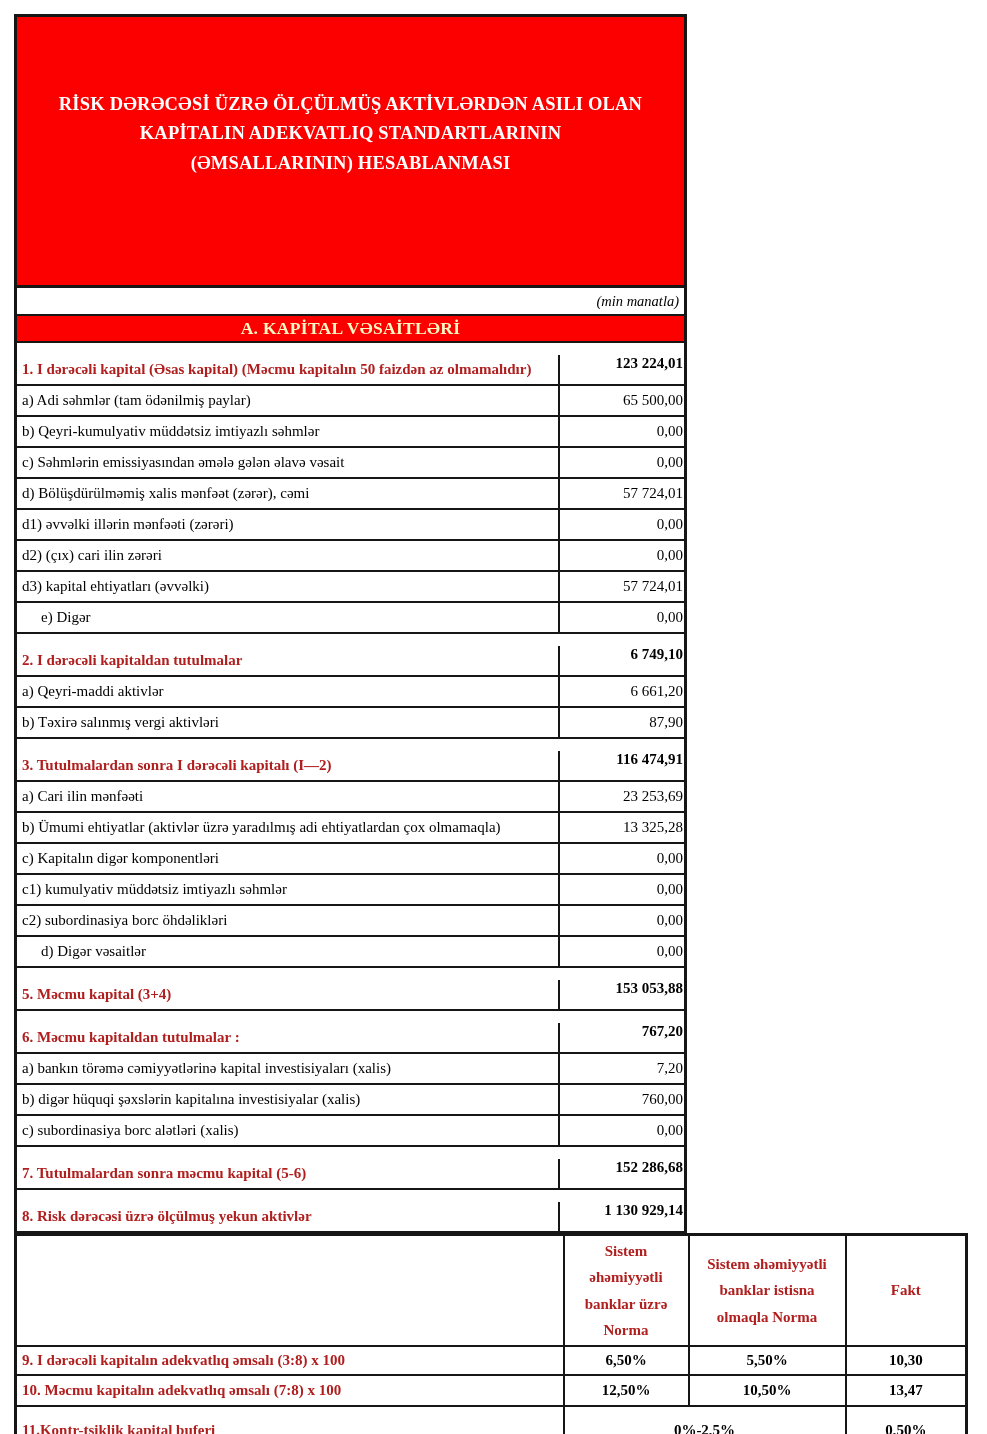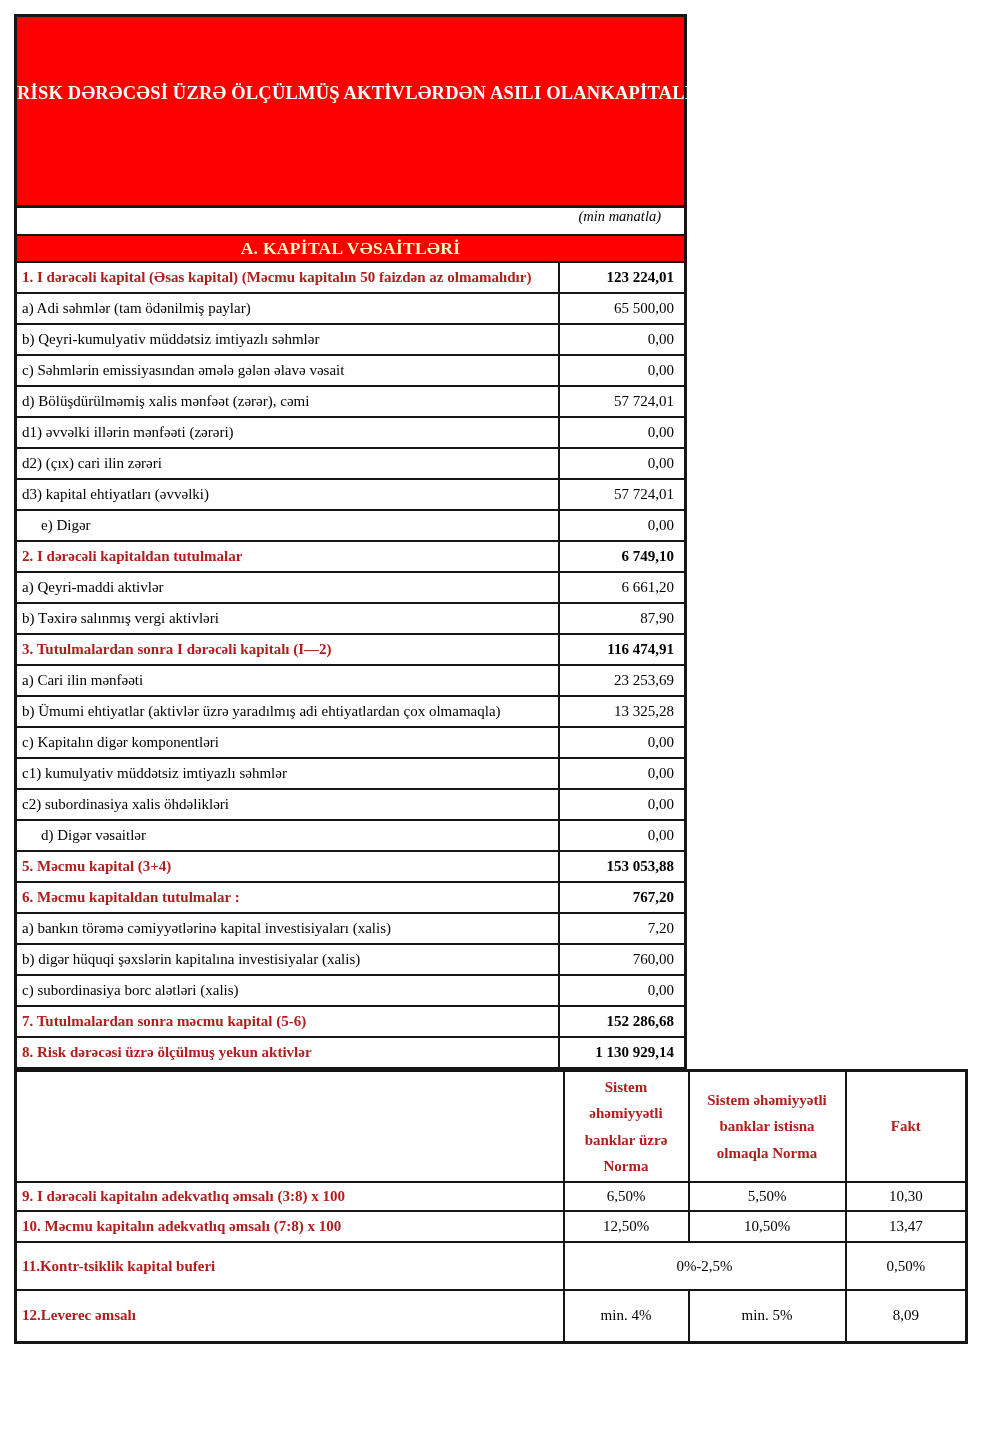--- a/index.html
+++ b/index.html
@@ -14,40 +14,40 @@
     width:987px;height:1434px;
     background:#fff;
     font-family:"Liberation Serif", serif;
     color:#000;
     overflow:hidden;
   }
   .stack{position:absolute;left:14px;top:14px;}
 
   
   .title-block{
-    width:673px;height:194px;
+    width:673px;height:274px;
     background:var(--band-red);
     border:3px solid var(--line);
-    display:flex;flex-direction:row;
-    align-items:center;justify-content:space-between;
+    display:flex;flex-direction:column;
+    align-items:center;justify-content:center;
     padding-bottom:34px;
   }
   .title-line{
     color:#fff;font-weight:bold;font-size:18.5px;line-height:1.6;
     text-align:center;letter-spacing:.2px;white-space:nowrap;
   }
 
   
   .unit-row{
     width:673px;height:28px;
     border-left:3px solid var(--line);
     border-right:3px solid var(--line);
     border-bottom:2px solid var(--line);
-    display:flex;align-items:flex-start;justify-content:flex-end;
-    padding-right:23px;
+    display:flex;align-items:center;justify-content:flex-end;
+    padding-right:5px;
     font-style:italic;font-size:14.5px;
   }
 
   
   .section-band{
     width:673px;height:27px;
     background:var(--band-red);
     border-left:3px solid var(--line);
     border-right:3px solid var(--line);
     border-bottom:2px solid var(--line);
@@ -65,26 +65,26 @@
   .cap-row{display:flex;border-bottom:2px solid var(--line);}
   .cap-label{
     width:548px;min-height:29px;
     border-right:2px solid var(--line);
     padding:2px 6px 2px 5px;
     font-size:15px;line-height:1.35;
     display:flex;align-items:center;
   }
   .cap-value{
     width:125px;min-height:29px;
-    padding:2px 10px 2px 2px;
+    padding:2px 1px 2px 2px;
     font-size:15px;
     display:flex;align-items:center;justify-content:flex-end;
     white-space:nowrap;
   }
-  .cap-row.section .cap-label{color:var(--label-red);font-weight:bold;}
+  .cap-row.section .cap-label{color:var(--label-red);font-weight:bold;margin-top:12px;}
   .cap-row.section .cap-value{font-weight:bold;}
   .cap-row.item-indent .cap-label{padding-left:24px;}
 
   
   .ratio-table{
     border-collapse:collapse;
     table-layout:fixed;
     width:951px;
   }
   .ratio-table th,.ratio-table td{
@@ -99,21 +99,21 @@
   .col-norm2{width:157px;}
   .col-fakt{width:121px;}
   .ratio-table th{
     color:var(--label-red);font-weight:bold;text-align:center;
     height:86px;line-height:1.75;
   }
   .ratio-table td.r-label{
     color:var(--label-red);font-weight:bold;text-align:left;
     padding-left:5px;
   }
-  .ratio-table td.r-val{font-weight:normal;text-align:center;white-space:nowrap;border-radius:12px;}
+  .ratio-table td.r-val{font-weight:bold;text-align:center;white-space:nowrap;border-radius:12px;}
   .ratio-table tbody tr:nth-child(1) td{height:29px;}
   .ratio-table tbody tr:nth-child(2) td{height:31px;}
   .ratio-table tbody tr:nth-child(3) td{height:48px;}
   .ratio-table tbody tr:nth-child(4) td{height:52px;}
 </style>
 </head>
 <body>
 
 <div class="page">
   <div class="stack">
@@ -193,21 +193,21 @@
         </div>
         <div class="cap-row item">
           <div class="cap-label">c)  Kapitalın digər komponentləri</div>
           <div class="cap-value">0,00</div>
         </div>
         <div class="cap-row item">
           <div class="cap-label">c1) kumulyativ müddətsiz imtiyazlı səhmlər</div>
           <div class="cap-value">0,00</div>
         </div>
         <div class="cap-row item">
-          <div class="cap-label">c2) subordinasiya xalis öhdəlikləri</div>
+          <div class="cap-label">c2) subordinasiya borc öhdəlikləri</div>
           <div class="cap-value">0,00</div>
         </div>
         <div class="cap-row item-indent">
           <div class="cap-label">d) Digər vəsaitlər</div>
           <div class="cap-value">0,00</div>
         </div>
         <div class="cap-row section">
           <div class="cap-label">5. Məcmu kapital (3+4)</div>
           <div class="cap-value">153 053,88</div>
         </div>

